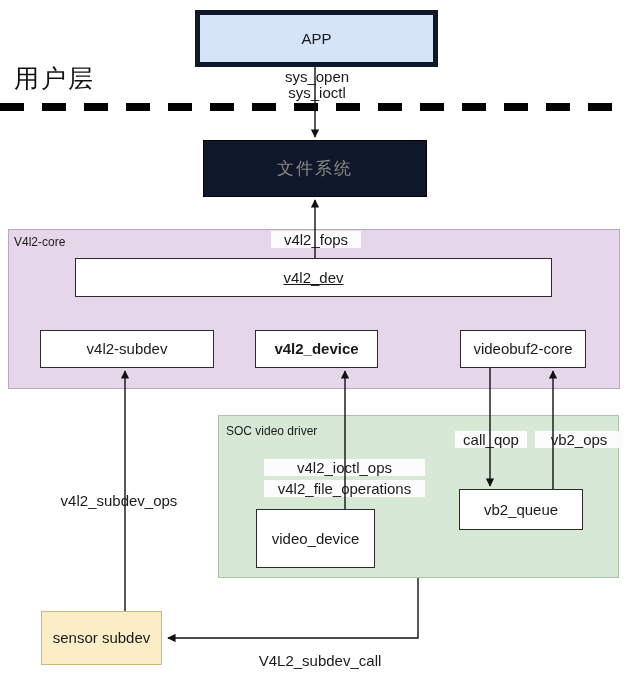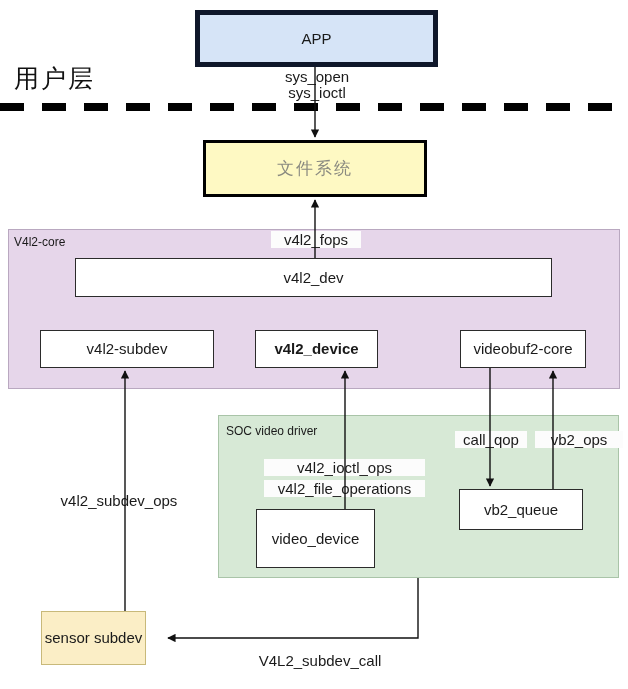--- a/index.html
+++ b/index.html
@@ -6,21 +6,21 @@
   body{font-family:"Liberation Sans","DejaVu Sans",sans-serif;}
   #canvas{position:relative;width:628px;height:689px;background:#ffffff;overflow:hidden;}
   .box{position:absolute;box-sizing:border-box;display:flex;align-items:center;justify-content:center;
        text-align:center;color:#1a1a1a;font-size:15px;line-height:1.2;}
   .layer-label{position:absolute;font-family:"DejaVu Serif","Liberation Serif",serif;
        font-size:25px;color:#111;letter-spacing:2px;}
   .plain-label{position:absolute;font-size:15px;color:#1a1a1a;white-space:nowrap;
        text-align:center;line-height:1.15;}
   .white-label{background:#fcfcfc;}
   .app-box{background:#d6e4f7;border:5px solid #0f172a;}
-  .fs-box{background:#fef9c3;border:3px solid #000000;color:#8a8a80;
+  .fs-box{background:#0f172a;border:1px solid #000000;color:#8a8a80;
        font-family:"DejaVu Serif","Liberation Serif",serif;font-size:17px;letter-spacing:2px;}
   .core-region{background:#e6d6ea;border:1px solid #b9a8c0;}
   .soc-region{background:#d7e9d6;border:1px solid #a9c4a8;}
   .white-box{background:#ffffff;border:1px solid #2b2b2b;}
   .sensor-box{background:#fbeec6;border:1px solid #c8b97a;}
   .region-title{position:absolute;font-size:12px;color:#1a1a1a;}
   svg.overlay{position:absolute;left:0;top:0;width:628px;height:689px;pointer-events:none;}
   .dashed-divider{position:absolute;left:0;top:103px;width:628px;height:8px;
       background:repeating-linear-gradient(to right,#000 0 24px,transparent 24px 42px);}
 </style>
@@ -38,42 +38,42 @@
   <div class="plain-label" style="left:272px;top:68px;width:90px;">sys_open</div>
   <div class="plain-label" style="left:272px;top:84px;width:90px;">sys_ioctl</div>
 
   <div class="box fs-box" style="left:203px;top:140px;width:224px;height:57px;">文件系统</div>
 
   <div class="box core-region" style="left:8px;top:229px;width:612px;height:160px;"></div>
   <div class="region-title" style="left:14px;top:235px;">V4l2-core</div>
 
   <div class="plain-label white-label" style="left:271px;top:231px;width:90px;">v4l2_fops</div>
 
-  <div class="box white-box" style="left:75px;top:258px;width:477px;height:39px;">v4l2_dev</div>
+  <div class="box white-box" style="left:75px;top:258px;width:477px;height:39px;text-decoration:underline;">v4l2_dev</div>
 
   <div class="box white-box" style="left:40px;top:330px;width:174px;height:38px;">v4l2-subdev</div>
   <div class="box white-box" style="left:255px;top:330px;width:123px;height:38px;font-weight:bold;">v4l2_device</div>
   <div class="box white-box" style="left:460px;top:330px;width:126px;height:38px;">videobuf2-core</div>
 
   <div class="box soc-region" style="left:218px;top:415px;width:401px;height:163px;"></div>
   <div class="region-title" style="left:226px;top:424px;">SOC video driver</div>
 
   <div class="plain-label white-label" style="left:264px;top:459px;width:161px;">v4l2_ioctl_ops</div>
   <div class="plain-label white-label" style="left:264px;top:480px;width:161px;">v4l2_file_operations</div>
 
   <div class="box white-box" style="left:256px;top:509px;width:119px;height:59px;">video_device</div>
 
   <div class="plain-label white-label" style="left:455px;top:431px;width:72px;">call_qop</div>
   <div class="plain-label white-label" style="left:535px;top:431px;width:88px;">vb2_ops</div>
 
   <div class="box white-box" style="left:459px;top:489px;width:124px;height:41px;">vb2_queue</div>
 
   <div class="plain-label" style="left:52px;top:492px;width:134px;">v4l2_subdev_ops</div>
 
-  <div class="box sensor-box" style="left:41px;top:611px;width:105px;height:54px;">sensor subdev</div>
+  <div class="box sensor-box" style="left:41px;top:611px;width:121px;height:54px;">sensor subdev</div>
 
   <div class="plain-label" style="left:245px;top:652px;width:150px;">V4L2_subdev_call</div>
 
   <svg class="overlay">
     <defs>
       <marker id="arrow" viewBox="0 0 10 10" refX="9" refY="5" markerWidth="6" markerHeight="6" orient="auto-start-reverse">
         <path d="M 0 0 L 10 5 L 0 10 z" fill="#111"></path>
       </marker>
     </defs>
 

